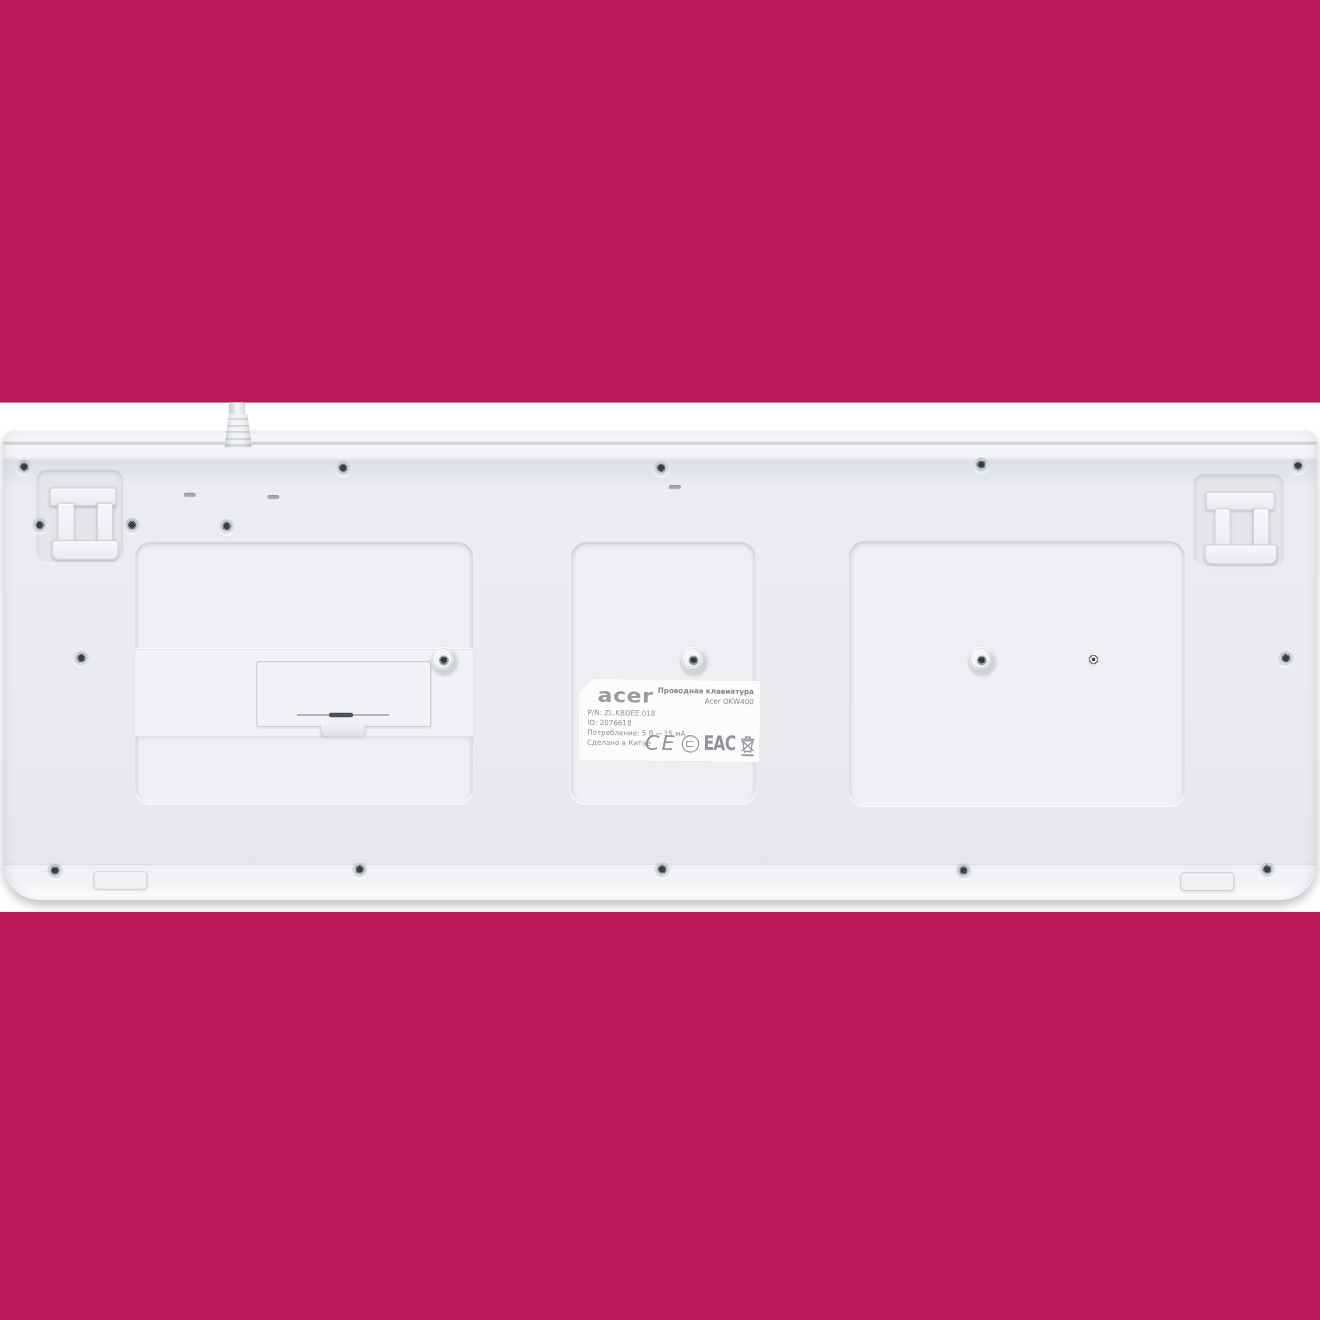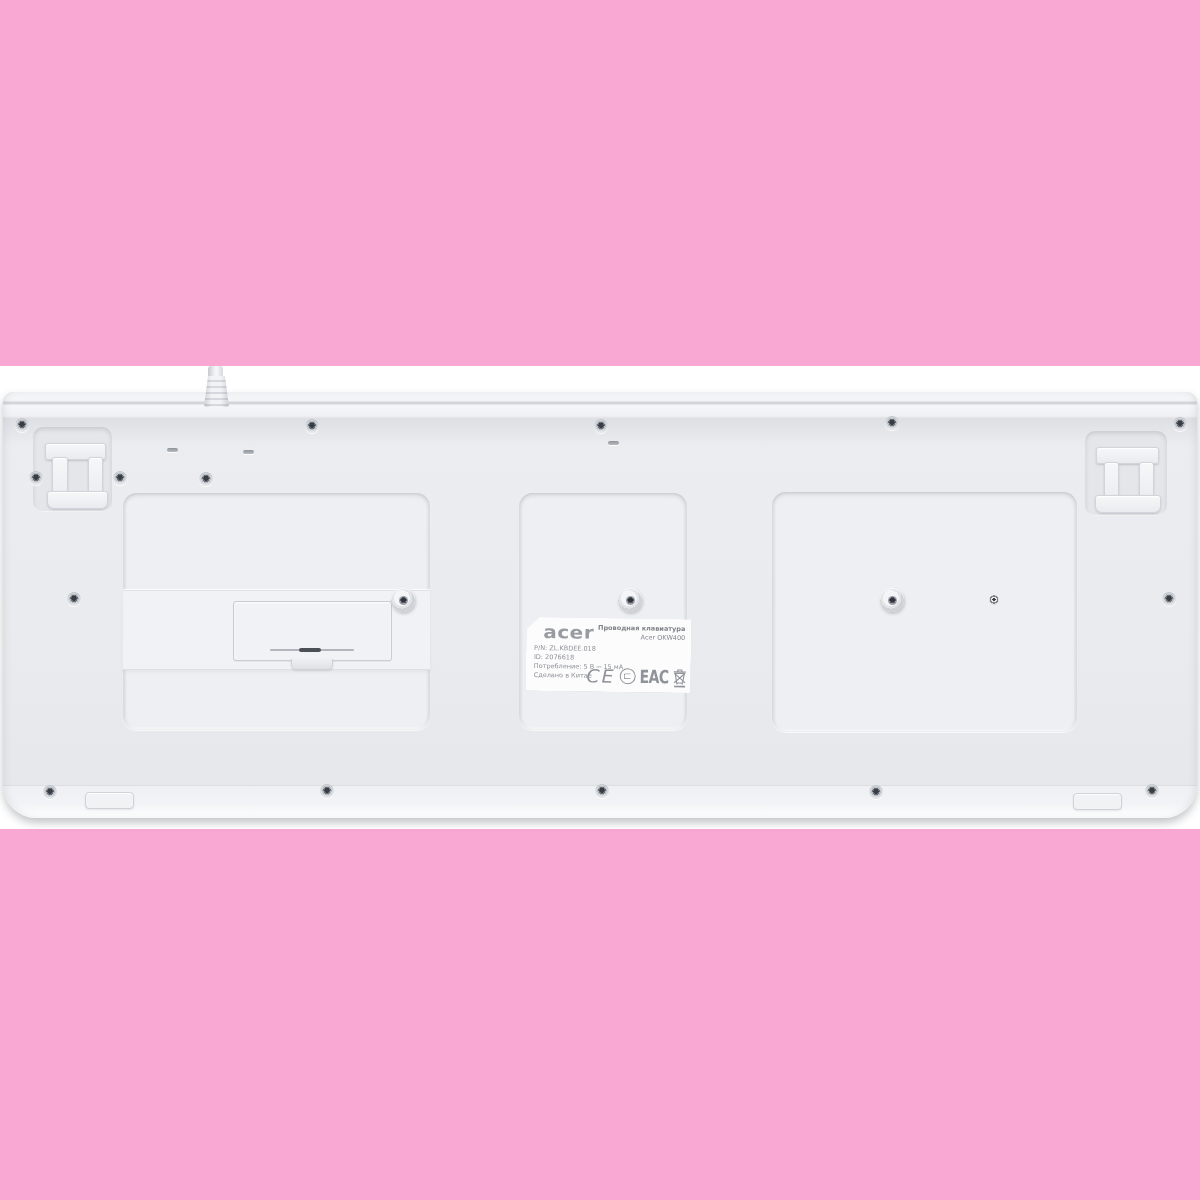--- a/index.html
+++ b/index.html
@@ -159,21 +159,21 @@
     background:
       linear-gradient(90deg,rgba(125,131,141,.30),rgba(125,131,141,0) 30%,rgba(125,131,141,0) 68%,rgba(125,131,141,.30)),
       repeating-linear-gradient(180deg,#f2f3f5 0 4px,#d5d8dc 4px 6px);
     clip-path:polygon(16% 0,84% 0,100% 100%,0 100%);
     border-radius:4px 4px 2px 2px;
   }
 </style>
 </head>
 <body>
 
-<div class="stage" style="background: #f9a8d4;">
+<div class="stage" style="background: #be185d;">
   <div class="photo-band" style="background: rgb(255, 255, 255);"></div>
 
   <div class="keyboard">
     <div class="top-strip"></div>
     <div class="face-shade"></div>
 
     <div class="panel panel-left">
       <div class="lp-band"></div>
       <div class="door">
         <div class="door-groove"></div>

